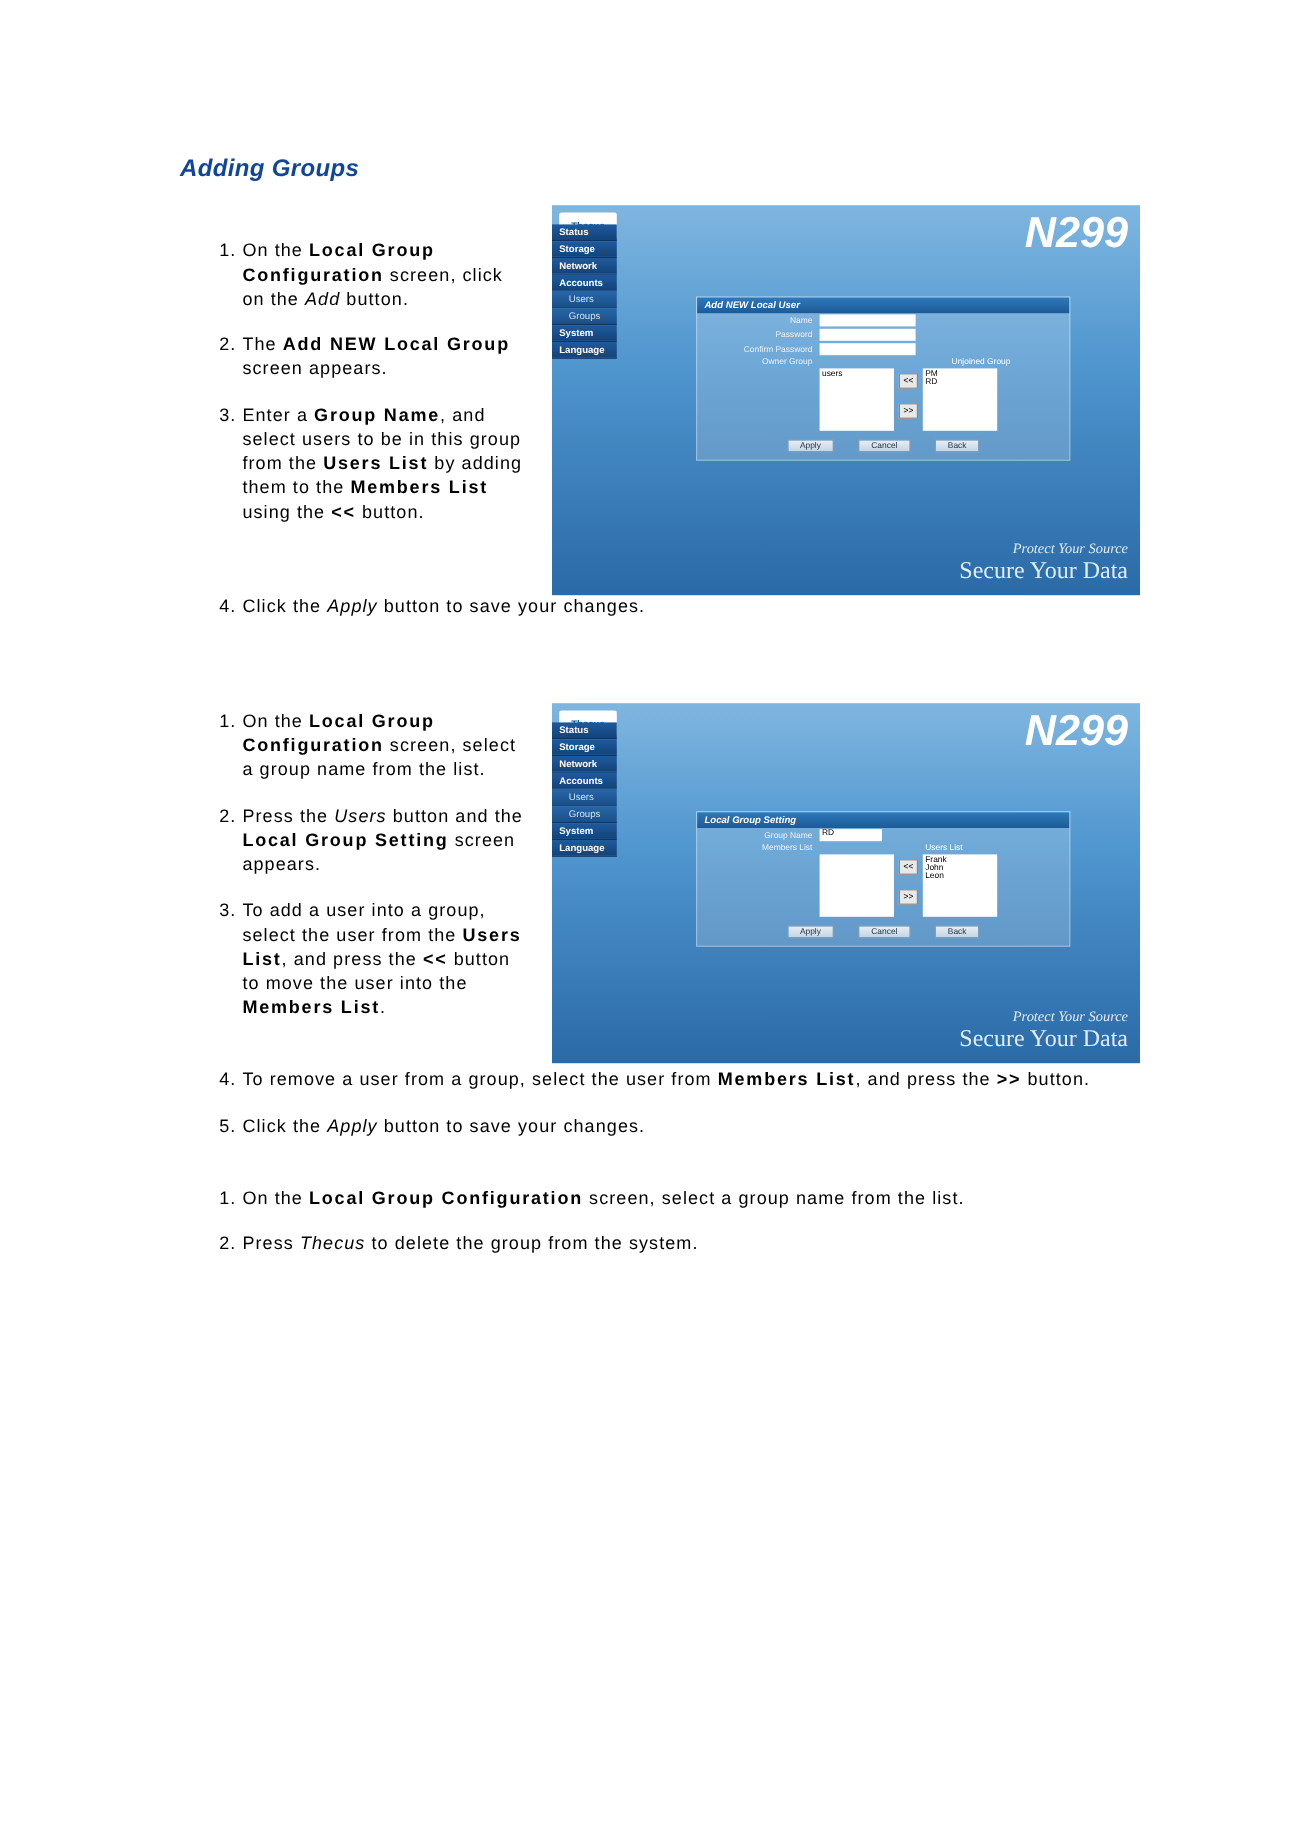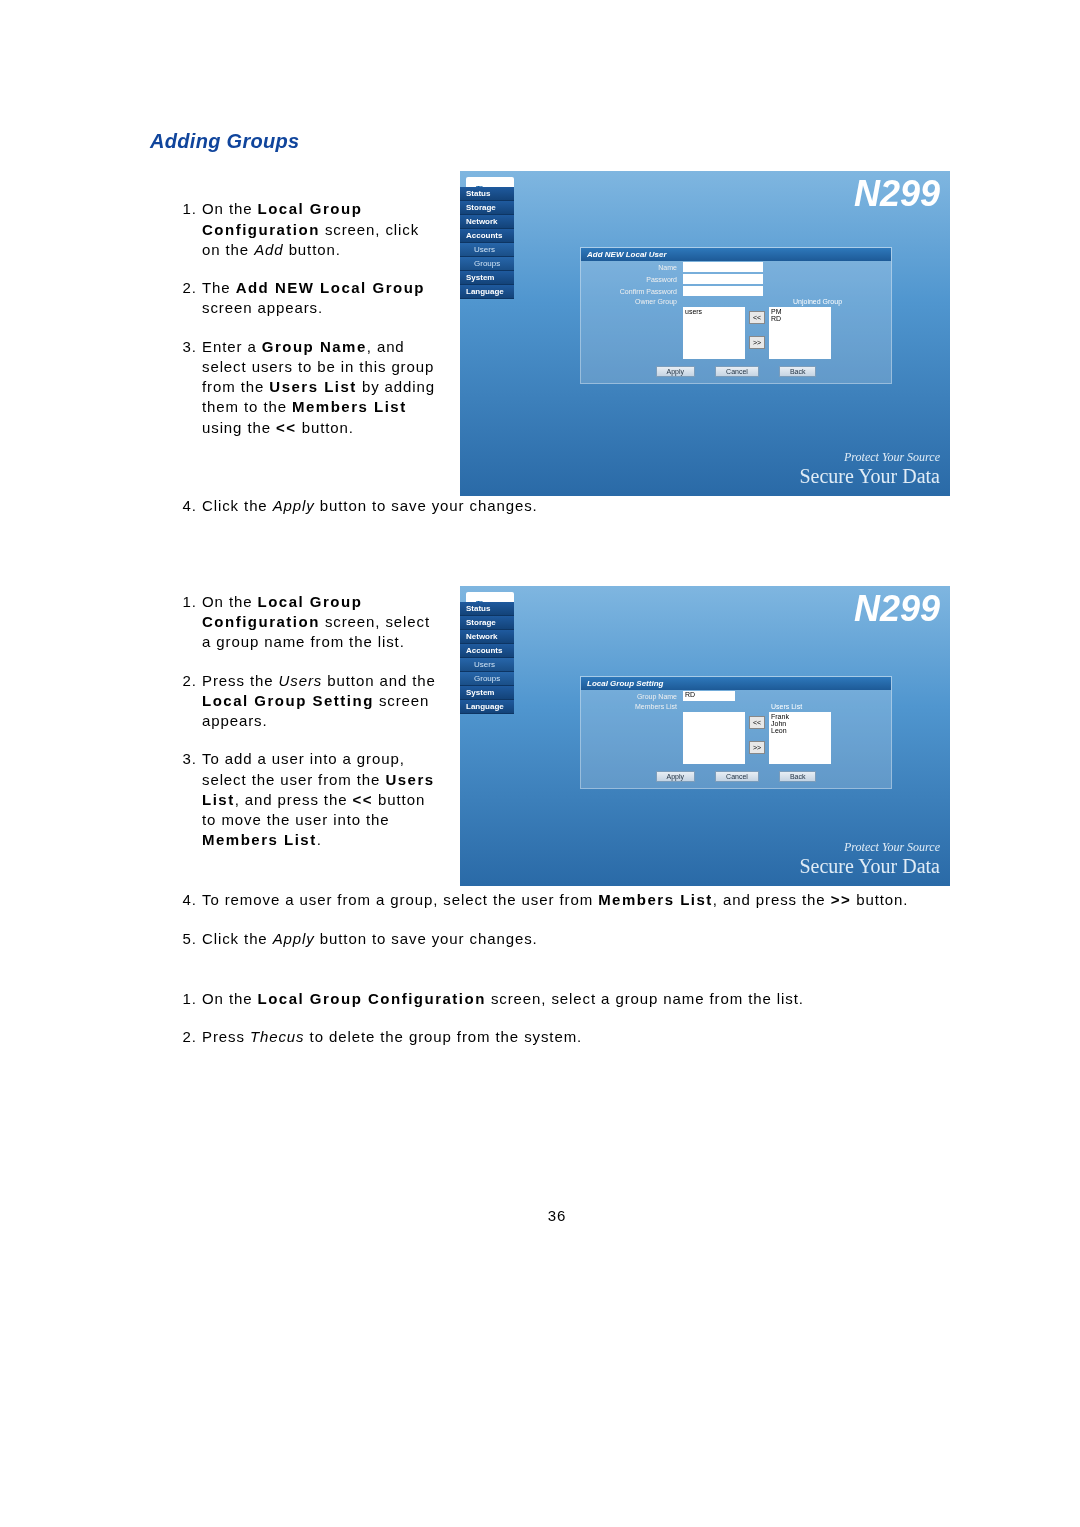--- a/index.html
+++ b/index.html
@@ -348,14 +348,13 @@
 
   <ol class="steps">
     <li>
       <span>On the </span><span class="brand-term">Local Group Configuration</span><span> screen, select a group name from the list.</span>
     </li>
     <li>
       <span>Press </span><span class="italic-term">Thecus</span><span> to delete the group from the system.</span>
     </li>
   </ol>
 
-  <div class="page-num">36</div>
 </div>
 
 </body></html>

